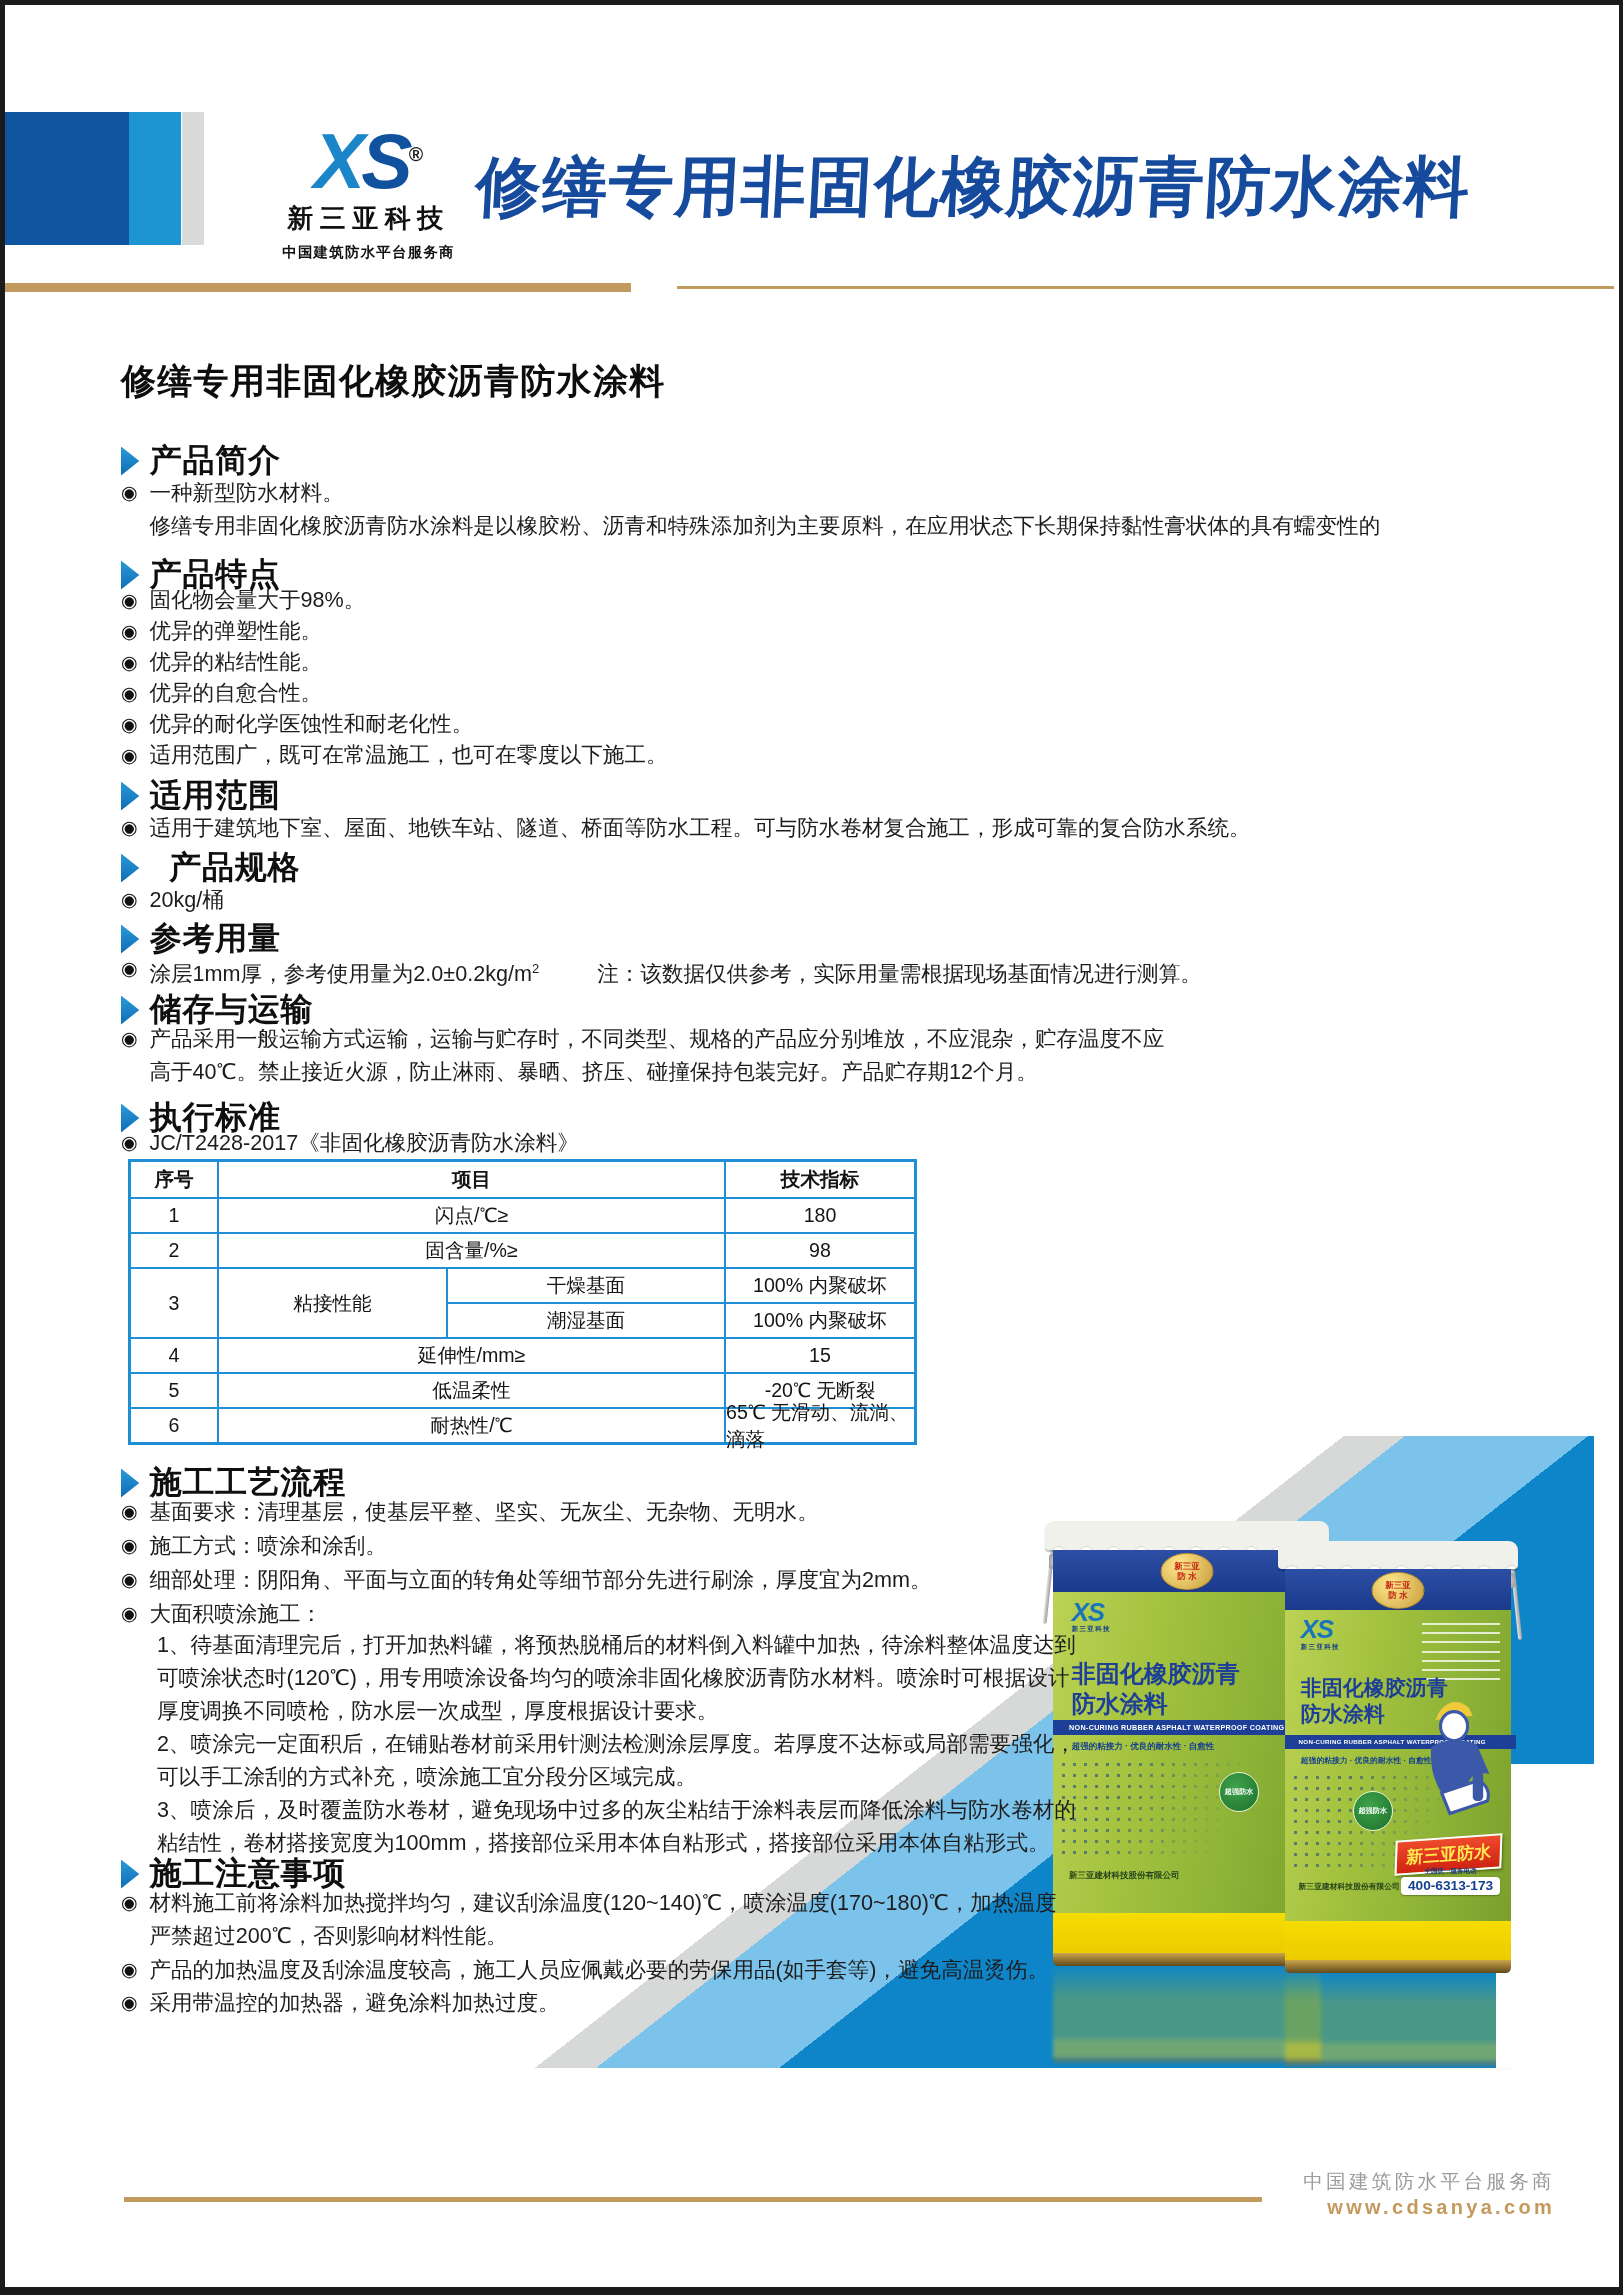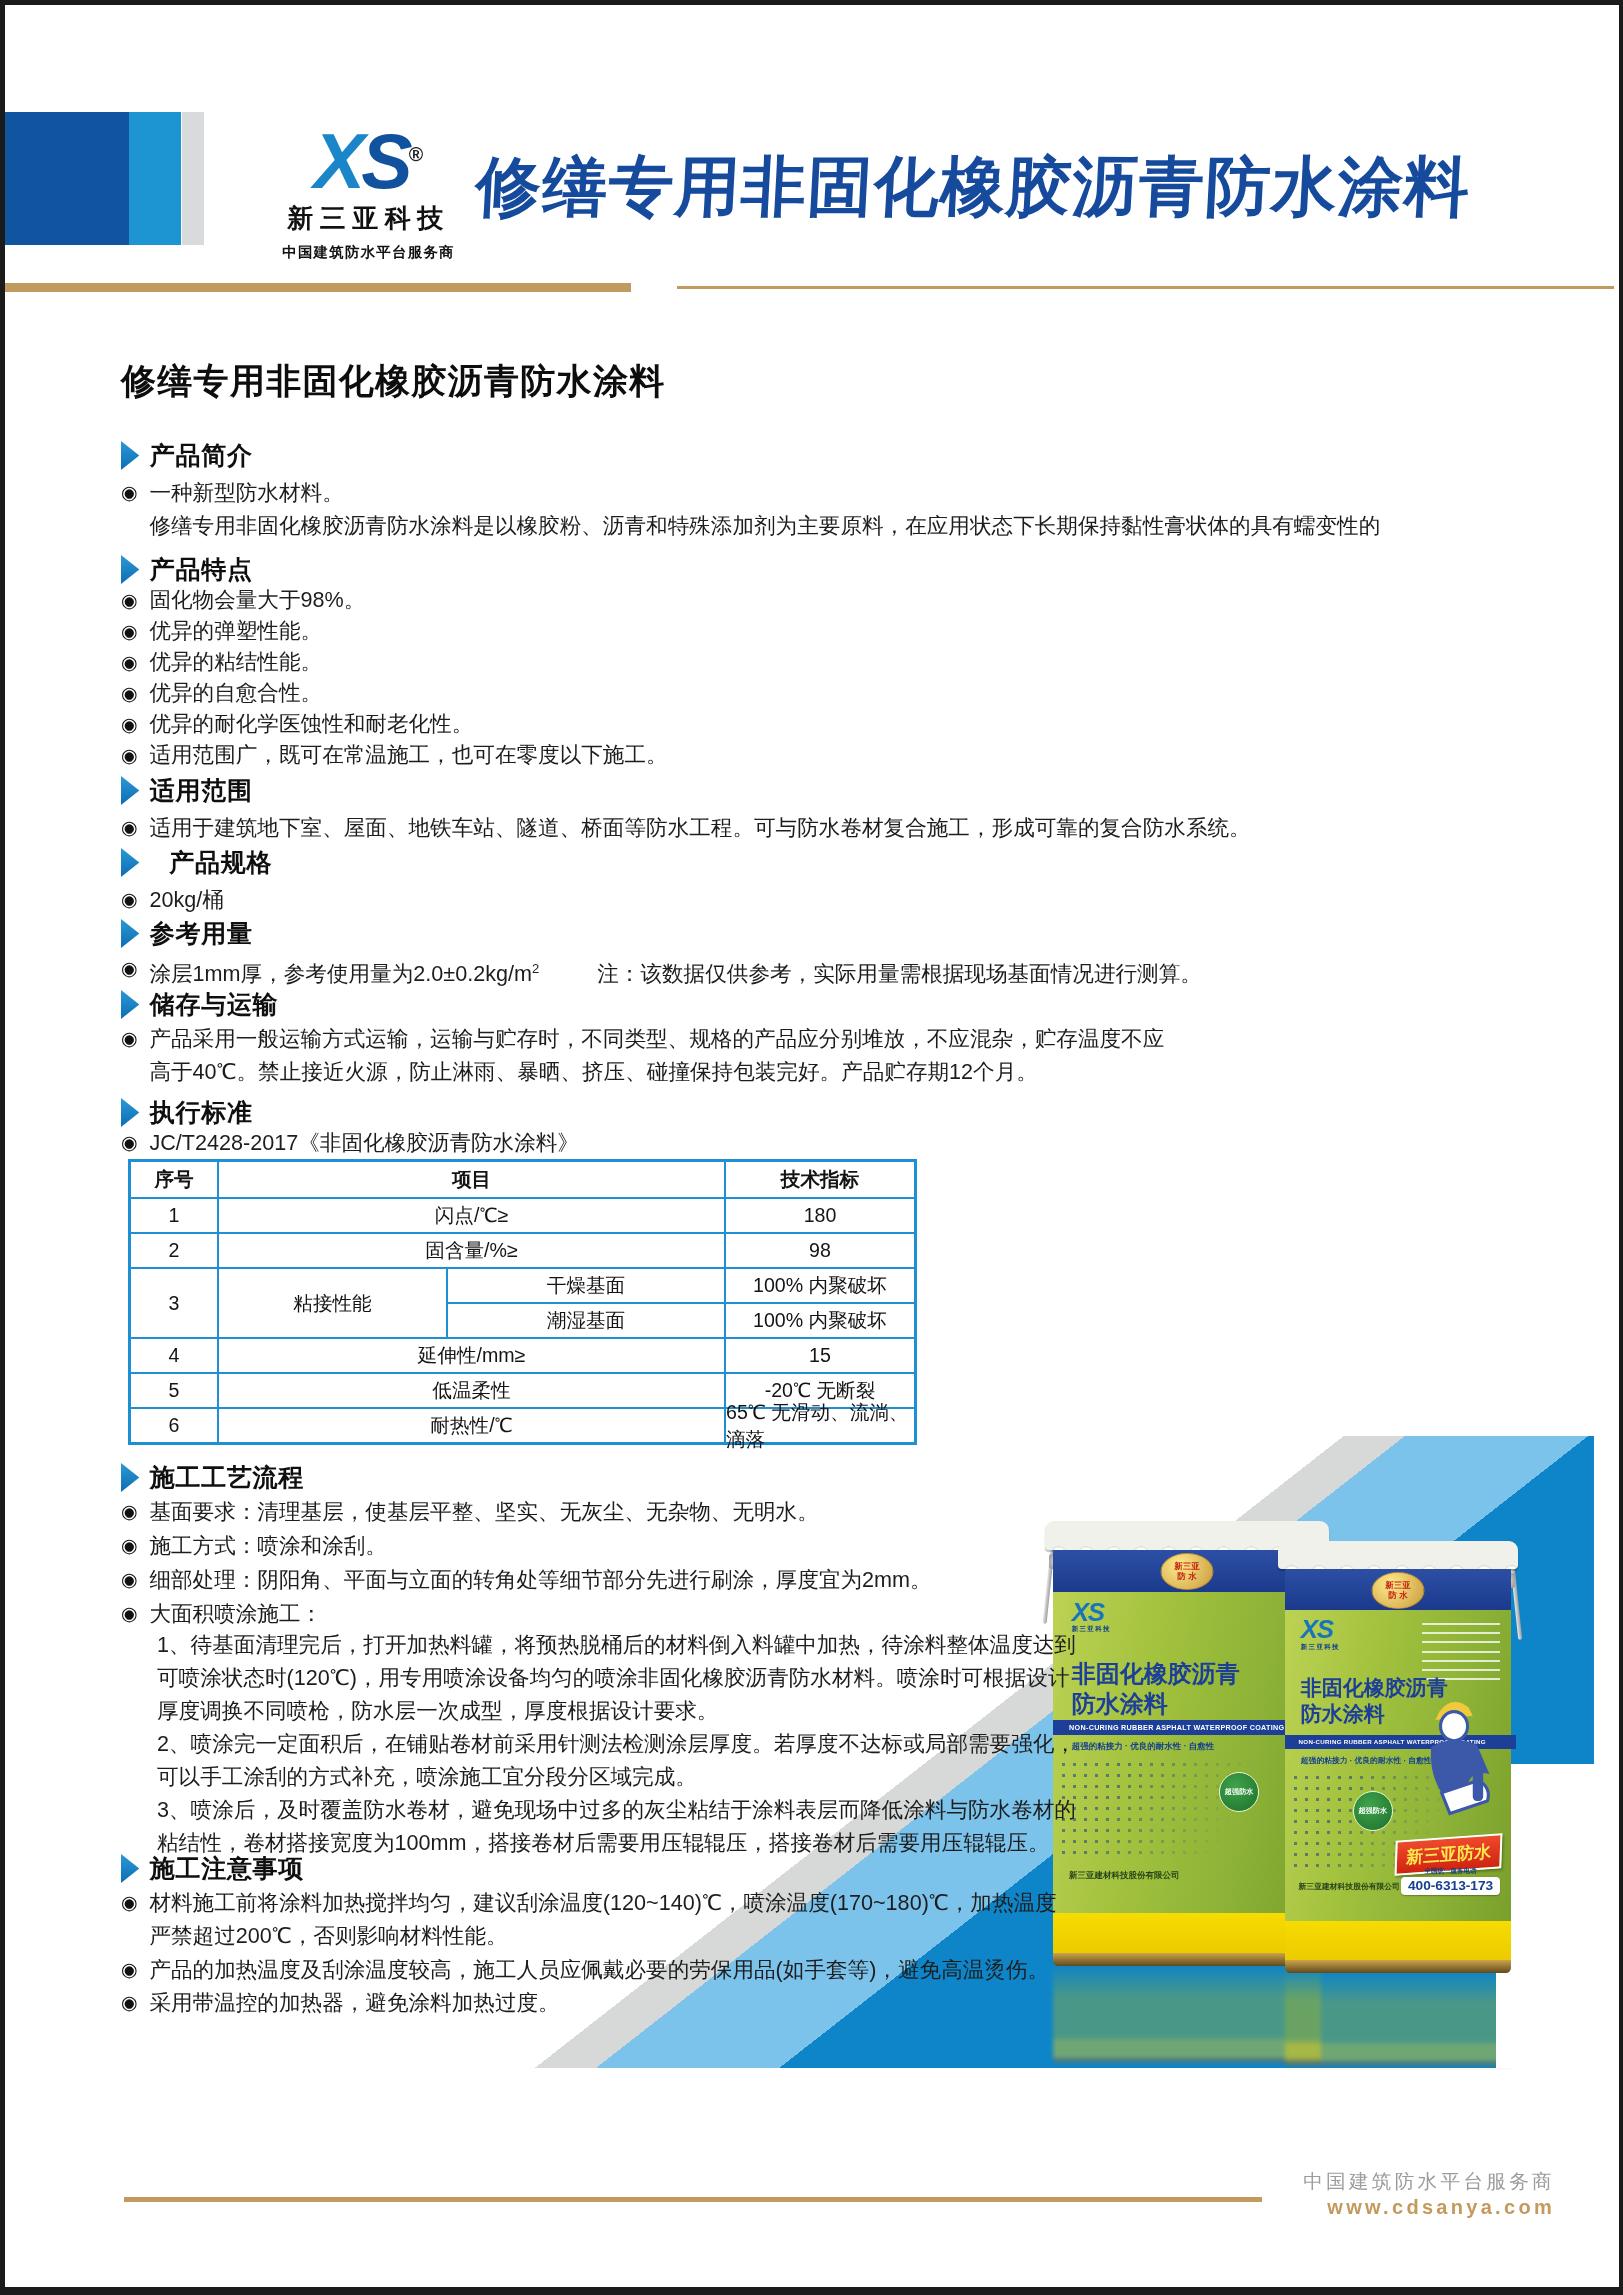--- a/index.html
+++ b/index.html
@@ -13,21 +13,21 @@
   .logo-xs .x{color:#1a85c9;} .logo-xs .s{color:#11529e;}
   .logo-reg{font-size:19.6px;color:#222;vertical-align:super;font-style:normal;letter-spacing:0;}
   .logo-cn{font-size:26px;font-weight:900;letter-spacing:6.5px;color:#111;margin-top:1.3px;}
   .logo-tag{font-size:14.4px;font-weight:700;letter-spacing:1.3px;color:#111;margin-top:6.5px;}
   .banner-title{position:absolute;left:476px;top:143px;font-size:65px;font-weight:900;
         color:#164a9d;letter-spacing:1.3px;transform:skewX(-3deg);white-space:nowrap;}
   .gold{position:absolute;background:#c09a5e;}
   
   .doc-title{position:absolute;left:121px;top:358px;font-size:35px;font-weight:900;color:#0d0d0d;letter-spacing:1.3px;}
   .sec{position:absolute;left:121px;display:flex;align-items:center;gap:10.5px;}
-  .sec .txt{font-size:25px;font-weight:900;color:#0f0f0f;letter-spacing:0.7px;}
+  .sec .txt{font-size:32px;font-weight:900;color:#0f0f0f;letter-spacing:0.7px;}
   .tri{width:18.3px;height:29px;background:linear-gradient(180deg,#2a9ad6 0%,#0e6cb4 100%);
        clip-path:polygon(0 0,100% 50%,0 100%);flex:0 0 auto;}
   .bullet{position:absolute;left:121px;display:flex;gap:11.8px;align-items:flex-start;
           font-size:21.6px;color:#1d1d1d;line-height:33px;}
   .dot{font-size:19px;line-height:33px;color:#111;flex:0 0 auto;}
   .blk span{display:block;}
   .feat-list{position:absolute;left:121px;top:584px;margin:0;padding:0;list-style:none;}
   .feat-list li{display:flex;gap:11.8px;height:31px;font-size:21.6px;color:#1d1d1d;line-height:31px;}
   .note-gap{margin-left:58px;}
   sup.u2{font-size:13px;}
@@ -266,21 +266,21 @@
     <span class="dot">◉</span>
       <span>大面积喷涂施工：</span>
   </div>
   <div class="steps">
     <span>1、待基面清理完后，打开加热料罐，将预热脱桶后的材料倒入料罐中加热，待涂料整体温度达到</span>
     <span>可喷涂状态时(120℃)，用专用喷涂设备均匀的喷涂非固化橡胶沥青防水材料。喷涂时可根据设计</span>
     <span>厚度调换不同喷枪，防水层一次成型，厚度根据设计要求。</span>
     <span>2、喷涂完一定面积后，在铺贴卷材前采用针测法检测涂层厚度。若厚度不达标或局部需要强化，</span>
     <span>可以手工涂刮的方式补充，喷涂施工宜分段分区域完成。</span>
     <span>3、喷涂后，及时覆盖防水卷材，避免现场中过多的灰尘粘结于涂料表层而降低涂料与防水卷材的</span>
-    <span>粘结性，卷材搭接宽度为100mm，搭接卷材后需要用压辊辊压，搭接卷材后需要用压辊辊压。</span>
+    <span>粘结性，卷材搭接宽度为100mm，搭接部位采用本体自粘形式，搭接部位采用本体自粘形式。</span>
   </div>
 
   <div class="sec z3" style="top:1852px;">
     <span class="tri"></span>
     <span class="txt">施工注意事项</span>
   </div>
   <div class="bullet z3" style="top:1886px;">
     <span class="dot">◉</span>
     <div class="blk">
       <span class="nowrap">材料施工前将涂料加热搅拌均匀，建议刮涂温度(120~140)℃，喷涂温度(170~180)℃，加热温度</span>

